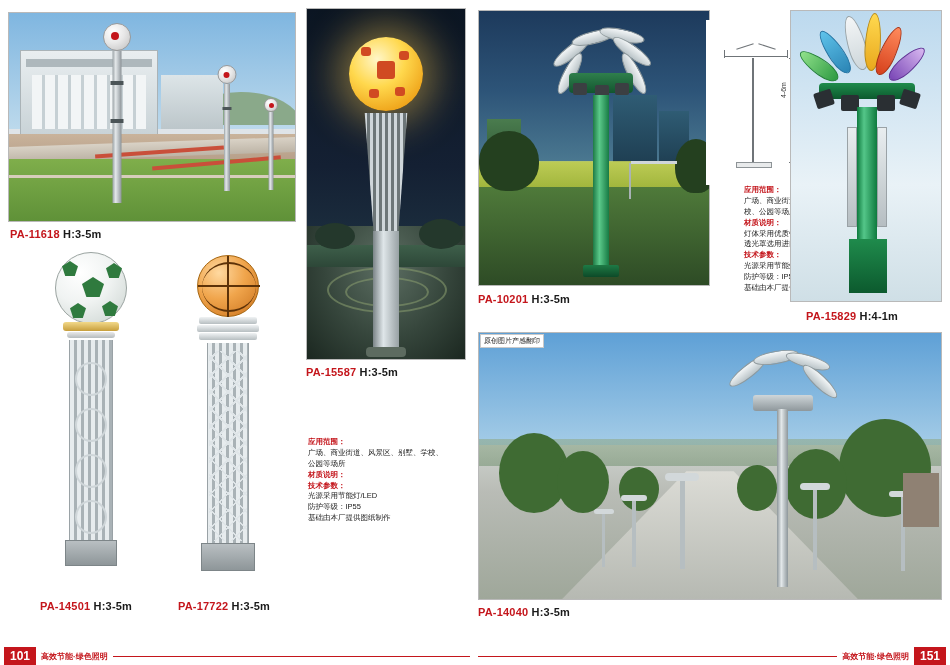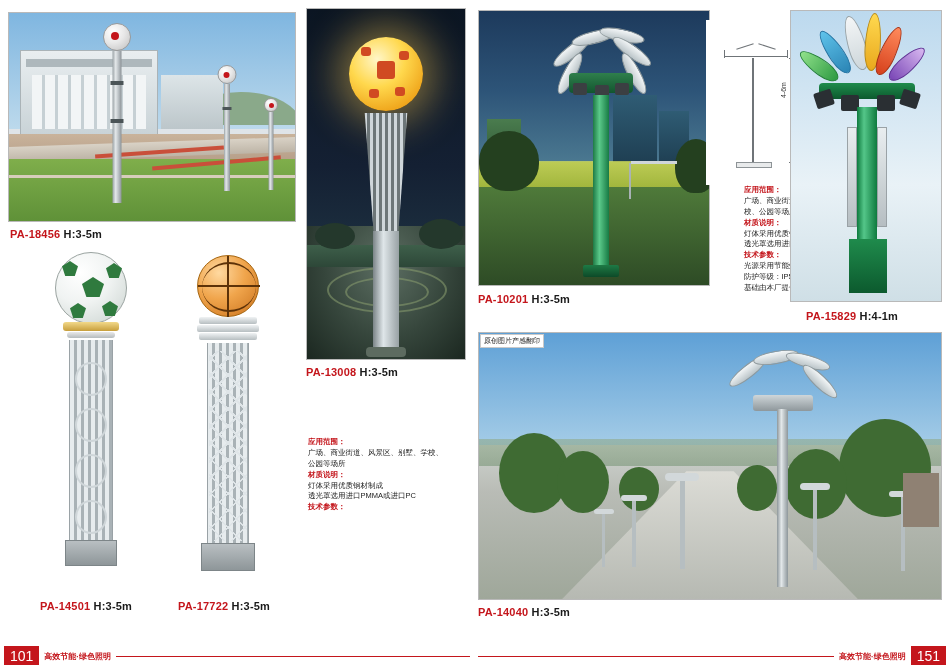--- a/index.html
+++ b/index.html
@@ -41,21 +41,21 @@
     width: 135px;
   }
   .spec .hd { color: #c4161c; font-weight: bold; }
   
   .footer-bar {
     position: absolute;
     bottom: 0; height: 18px;
     display: flex; align-items: center;
   }
   .pagenum {
-    font-size: 14px; font-weight: normal; color: #ffffff;
+    font-size: 12px; font-weight: bold; color: #ffffff;
     background: #c4161c;
     padding: 2px 6px;
   }
   .foot-red { color: #c4161c; font-size: 8px; font-weight: bold; margin: 0 5px; }
   .foot-line { flex: 1; height: 1px; background: #c4161c; }
   .gutter {
     position: absolute; top: 0; bottom: 0; left: 474px; width: 2px;
     background: #ffffff;
   }
   
@@ -196,21 +196,21 @@
     </div>
 
     <div class="bp" style="left:252px; top:85px; width:20px; height:92px;">
       <div class="ball" style="top:0; width:14px; height:14px;">
         <div class="pat" style="left:4px; top:4px; width:5px; height:5px;"></div>
       </div>
       <div class="pole" style="top:14px; width:5px; height:78px;"></div>
     </div>
   </div>
   <div class="caption" style="left:10px; top:228px;">
-    <span>PA-18456</span>
+    <span>PA-11618</span>
     <span class="h">H:3-5m</span>
   </div>
 
   <div class="photo" style="left:306px; top:8px; width:160px; height:352px;">
     <div class="layer p2-bg"></div>
     <div class="layer p2-floor"></div>
     <div class="p2-ring" style="left:20px; top:258px; width:120px; height:46px;"></div>
     <div class="p2-ring" style="left:38px; top:268px; width:84px; height:30px;"></div>
     <div class="layer" style="left:0; top:236px; width:100%; height:22px; background:linear-gradient(#3e5f4a,#2d4738);"></div>
     <div class="layer" style="left:8px; top:214px; width:40px; height:26px; background:#24382c; border-radius:50%;"></div>
@@ -221,21 +221,21 @@
       <div class="pent" style="left:12px; top:10px; width:10px; height:9px;"></div>
       <div class="pent" style="left:50px; top:14px; width:10px; height:9px;"></div>
       <div class="pent" style="left:20px; top:52px; width:10px; height:9px;"></div>
       <div class="pent" style="left:46px; top:50px; width:10px; height:9px;"></div>
     </div>
     <div class="p2-cage"></div>
     <div class="p2-base"></div>
     <div class="layer" style="left:50%; transform:translateX(-50%); top:338px; width:40px; height:10px; background:#5d6b60; border-radius:4px;"></div>
   </div>
   <div class="caption" style="left:306px; top:366px;">
-    <span>PA-13008</span>
+    <span>PA-15587</span>
     <span class="h">H:3-5m</span>
   </div>
 
   <div style="position:absolute; left:45px; top:252px; width:92px; height:340px;">
     <div class="bigball" style="left:10px; top:0; width:72px; height:72px;">
       <div class="hex" style="left:26px; top:24px; width:22px; height:20px; clip-path:polygon(50% 0,100% 35%,80% 100%,20% 100%,0 35%);"></div>
       <div class="hex" style="left:6px; top:8px; width:16px; height:15px; clip-path:polygon(50% 0,100% 35%,80% 100%,20% 100%,0 35%);"></div>
       <div class="hex" style="left:50px; top:10px; width:16px; height:15px; clip-path:polygon(50% 0,100% 35%,80% 100%,20% 100%,0 35%);"></div>
       <div class="hex" style="left:14px; top:50px; width:16px; height:15px; clip-path:polygon(50% 0,100% 35%,80% 100%,20% 100%,0 35%);"></div>
       <div class="hex" style="left:46px; top:48px; width:16px; height:15px; clip-path:polygon(50% 0,100% 35%,80% 100%,20% 100%,0 35%);"></div>
@@ -276,23 +276,24 @@
   </div>
   <div class="caption" style="left:178px; top:600px;">
     <span>PA-17722</span>
     <span class="h">H:3-5m</span>
   </div>
 
   <div class="spec" style="left:308px; top:437px;">
     <div class="hd">应用范围：</div>
     <div>广场、商业街道、风景区、别墅、学校、公园等场所</div>
     <div class="hd">材质说明：</div>
-    <div style="white-space:pre-line;">灯体采用优质钢材制成
-透光罩选用进口PMMA或进口PC</div>
     <div class="hd">技术参数：</div>
+    <div style="white-space:pre-line;">光源采用节能灯/LED
+防护等级：IP55
+基础由本厂提供图纸制作</div>
   </div>
 
   <div class="gutter"></div>
 
   <div class="photo" style="left:478px; top:10px; width:232px; height:276px;">
     <div class="layer p3-sky"></div>
     <div class="p3-bld" style="left:134px; top:84px; width:44px; height:74px;"></div>
     <div class="p3-bld" style="left:180px; top:100px; width:30px; height:58px;"></div>
     <div class="p3-bld" style="left:8px; top:108px; width:34px; height:48px; background:linear-gradient(#4a7c4e,#2e5434);"></div>
     <div class="layer p3-ground"></div>

